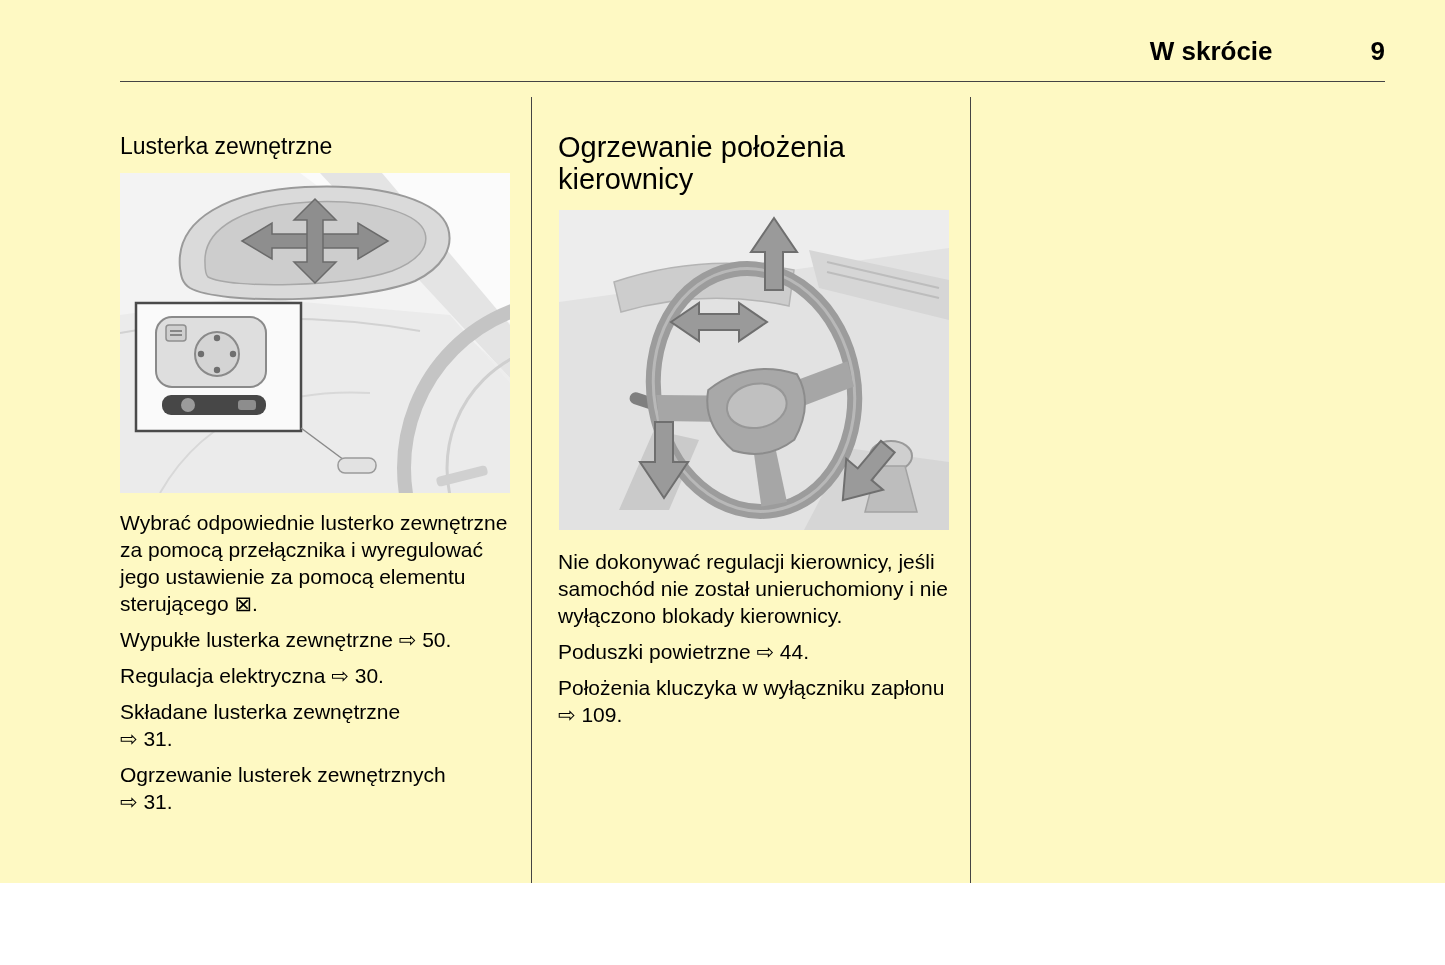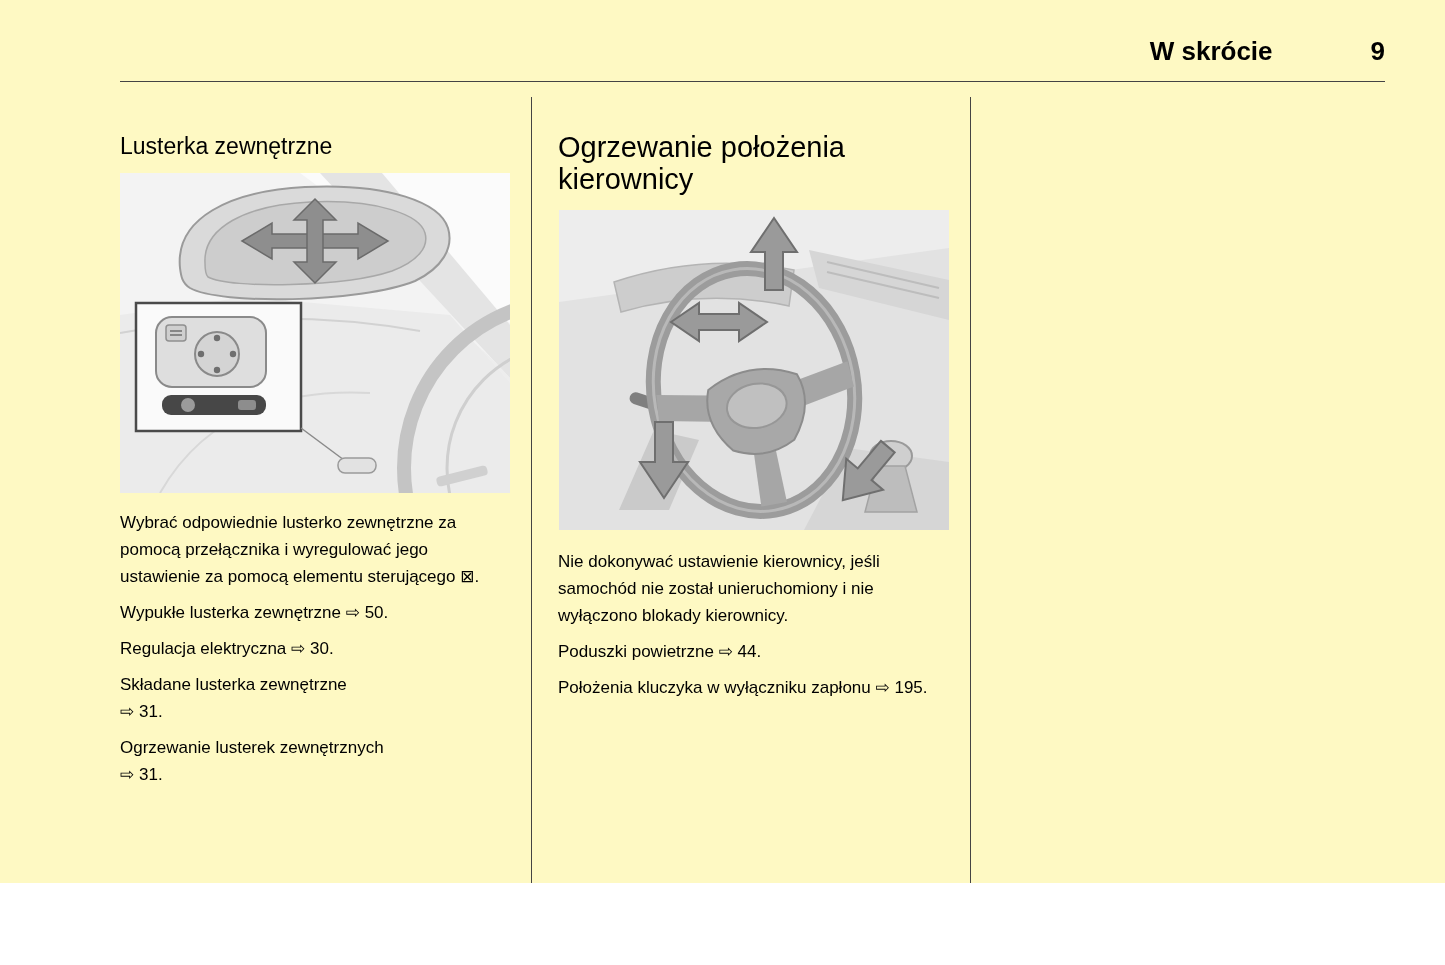--- a/index.html
+++ b/index.html
@@ -70,21 +70,21 @@
     margin: 2px 0 14px 0;
   }
   .illustration {
     width: 100%;
     height: 320px;
     display: block;
   }
   .illus-wrap-left { margin: 0 0 16px 0; }
   .illus-wrap-mid  { margin: 0 0 18px 0; }
   .para {
-    font-size: 17px;
+    font-size: 21px;
     line-height: 27px;
     margin: 0 0 9px 0;
     white-space: pre-wrap;
   }
 </style>
 </head>
 <body>
 
 <div class="page">
 
@@ -183,20 +183,20 @@
           <path d="M215,8 L238,42 L224,42 L224,80 L206,80 L206,42 L192,42 Z"></path>
           <path d="M112,112 L140,93 L140,104 L180,104 L180,93 L208,112 L180,131 L180,120 L140,120 L140,131 Z"></path>
           <path d="M96,212 L114,212 L114,252 L129,252 L105,288 L81,252 L96,252 Z"></path>
           <g transform="rotate(40 305 265)">
             <path d="M296,228 L314,228 L314,264 L329,264 L305,298 L281,264 L296,264 Z"></path>
           </g>
         </g>
       </svg>
     </div>
 
-    <p class="para">Nie dokonywać ustawienie kierownicy, jeśli samochód nie został unieruchomiony i nie wyłączono blokady kierownicy.</p>
+    <p class="para">Nie dokonywać regulacji kierownicy, jeśli samochód nie został unieruchomiony i nie wyłączono blokady kierownicy.</p>
     <p class="para">Poduszki powietrzne ⇨ 44.</p>
-    <p class="para">Położenia kluczyka w wyłączniku zapłonu ⇨ 195.</p>
+    <p class="para">Położenia kluczyka w wyłączniku zapłonu ⇨ 109.</p>
   </div>
 
   <div class="col col-right"></div>
 
 </div>
 
 </body></html>

